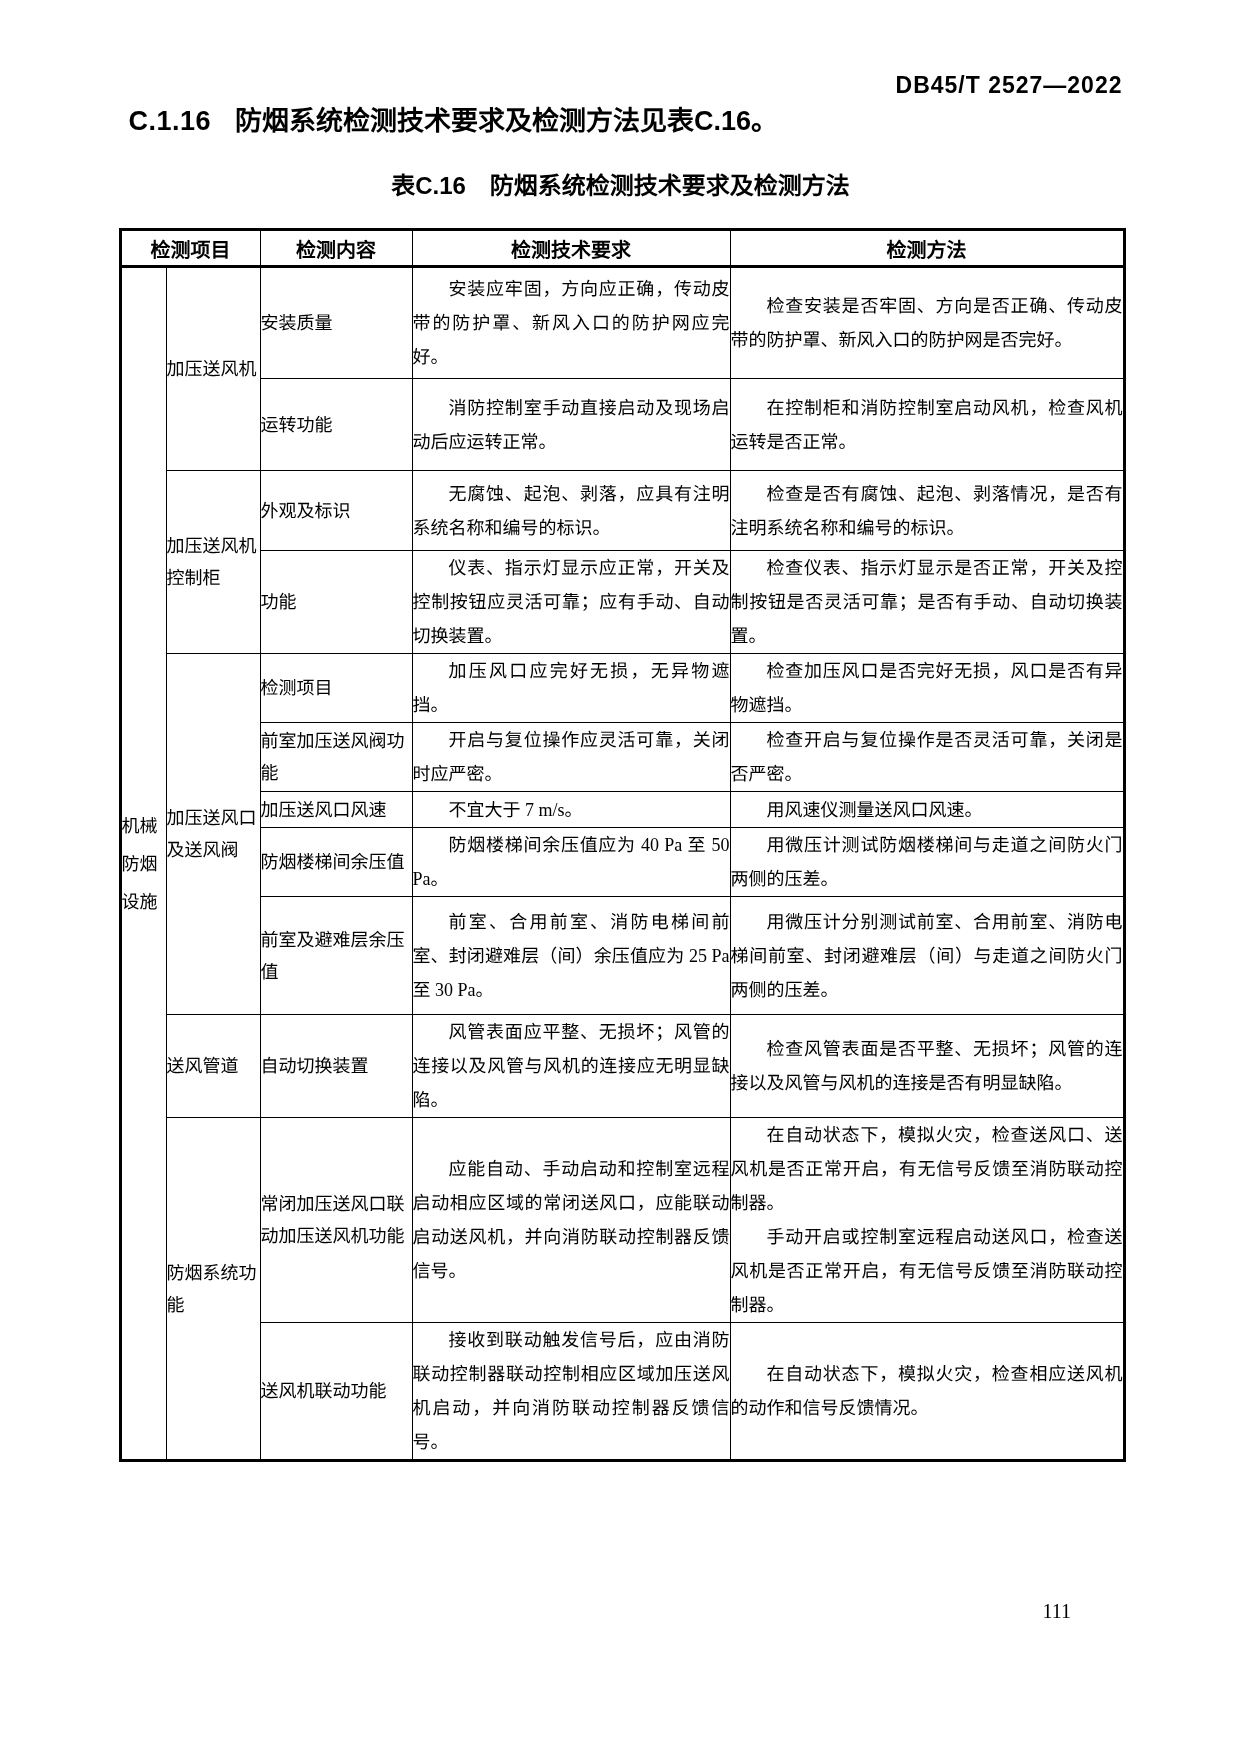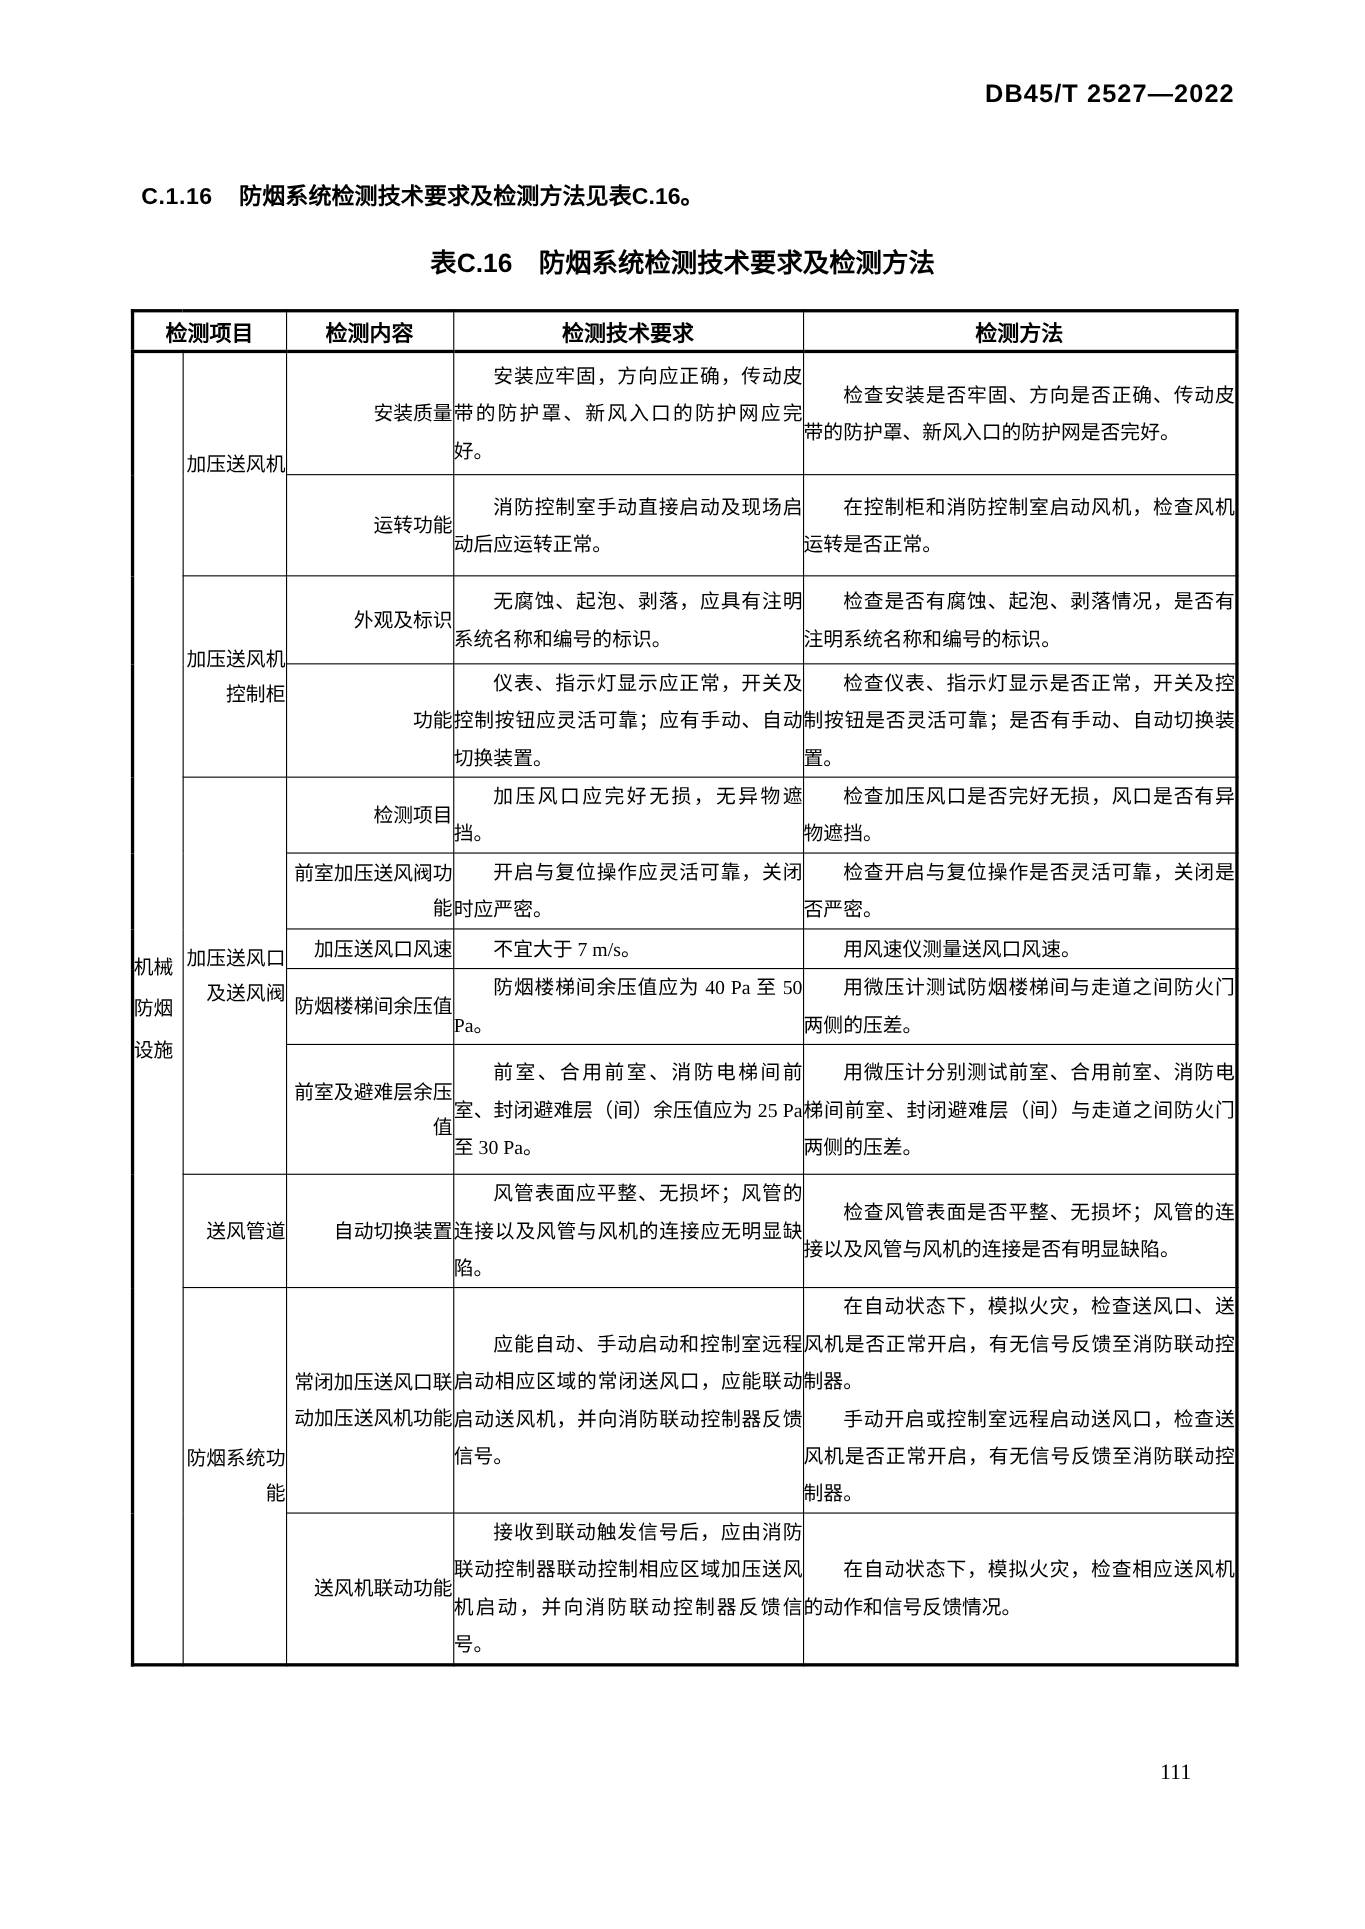--- a/index.html
+++ b/index.html
@@ -6,47 +6,47 @@
   body{
     width:1241px;height:1754px;background:#ffffff;color:#000;
     font-family:"Liberation Serif",serif;position:relative;overflow:hidden;
   }
   .sheet{width:1004px;margin:0 auto;padding-top:72px;}
   .doc-number{
     text-align:right;font-family:"Liberation Sans",sans-serif;
     font-weight:600;font-size:23px;letter-spacing:1px;
   }
   .intro{
-    margin-top:62px;font-family:"Liberation Sans",sans-serif;
-    font-weight:700;font-size:21px;padding-left:10px;white-space:nowrap;
+    font-family:"Liberation Sans",sans-serif;
+    font-weight:700;font-size:27px;padding-left:10px;white-space:nowrap;
   }
   .intro .clause{margin-right:24px;letter-spacing:.5px;}
   .caption{
     margin-top:28px;text-align:center;font-family:"Liberation Sans",sans-serif;
     font-weight:700;font-size:24px;
   }
   table.inspection{
     margin-top:27px;border-collapse:collapse;width:1004px;table-layout:fixed;
     border:3px solid #000;
   }
   table.inspection th{
     font-family:"Liberation Sans",sans-serif;font-weight:700;font-size:20px;
     border:1px solid #000;border-bottom:3px solid #000;height:34px;padding:0;
   }
   table.inspection td{
     border:1px solid #000;vertical-align:middle;font-size:18px;padding:0;
   }
   td.facility{
     text-align:left;font-size:19px;line-height:38px;padding:0 3px;margin-left:20px;
   }
-  td.lbl{text-align:right;padding:0 2px;line-height:32px;margin-left:28px;}
+  td.lbl{text-align:left;padding:0 2px;line-height:32px;margin-left:28px;}
   td.txt{padding:3px 3px;font-size:20px;}
   td.txt p{margin:0;text-indent:2em;line-height:34px;text-align:justify;}
   .page-number{
-    position:absolute;top:1600px;right:158px;font-size:20px;
+    position:absolute;top:1600px;right:170px;font-size:20px;
     font-family:"Liberation Serif",serif;
   }
 </style>
 </head>
 <body>
 
 <div class="sheet">
 
   <div class="doc-number">DB45/T 2527—2022</div>
 

